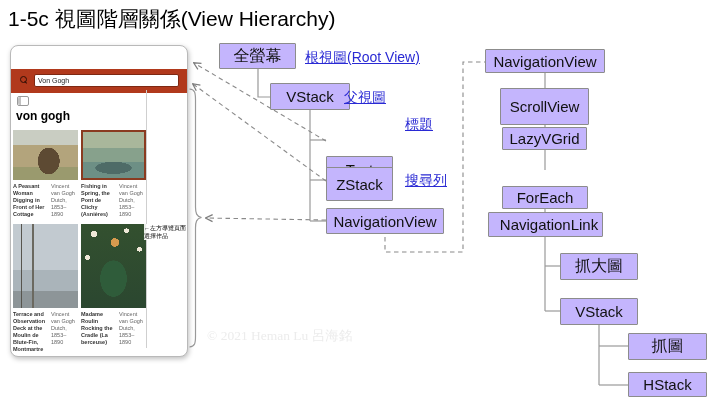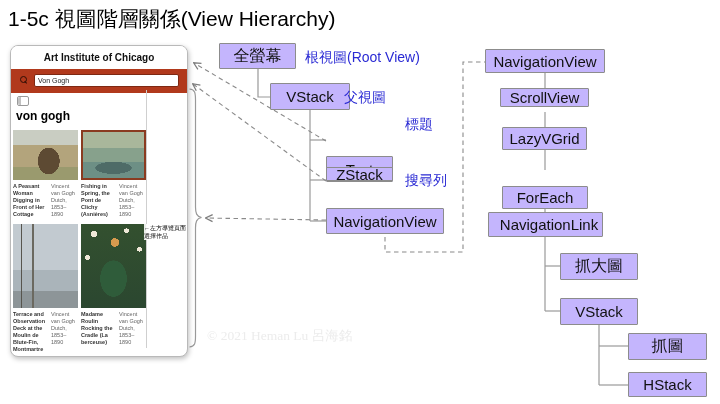--- a/index.html
+++ b/index.html
@@ -4,21 +4,21 @@
 <style>
   html,body{margin:0;padding:0;}
   body{width:720px;height:404px;position:relative;background:#fff;
        font-family:"Liberation Sans","DejaVu Sans",sans-serif;overflow:hidden;}
   .abs{position:absolute;}
   .page-title{left:8px;top:5px;font-size:21px;color:#000;white-space:nowrap;}
   
   .node{position:absolute;background:#c4b5fd;border:1px solid #8c8c8c;border-radius:1px;
         display:flex;align-items:center;justify-content:center;color:#111;
         font-size:15px;box-sizing:border-box;white-space:nowrap;}
-  .blue-note{position:absolute;color:#2a2ad4;font-size:14px;white-space:nowrap;}
+  .blue-note{position:absolute;color:#2a2ad4;font-size:14px;white-space:nowrap;text-decoration:underline;}
   
   .phone{position:absolute;left:10px;top:45px;width:176px;height:310px;background:#fff;
          border:1px solid #b9b9b9;border-radius:8px;box-shadow:1px 2px 5px rgba(0,0,0,.25);
          overflow:hidden;}
   .phone-header{position:absolute;left:0;top:0;width:176px;height:23px;background:#fff;
         display:flex;align-items:center;justify-content:center;font-size:10px;font-weight:bold;color:#111;}
   .searchbar{position:absolute;left:0;top:23px;width:176px;height:24px;background:#b1391c;}
   .search-field{position:absolute;left:23px;top:5px;width:145px;height:13px;background:#fff;
         border:1px solid #7e2812;border-radius:2px;font-size:7px;color:#222;
         display:flex;align-items:center;padding-left:3px;box-sizing:border-box;}
@@ -90,21 +90,20 @@
   <path d="M326,141 L194,63" fill="none" stroke="#8a8a8a" stroke-width="1.1" stroke-dasharray="4.5,3.5" marker-end="url(#arr)"></path>
   <path d="M326,181 L193,84" fill="none" stroke="#8a8a8a" stroke-width="1.1" stroke-dasharray="4.5,3.5" marker-end="url(#arr)"></path>
   <path d="M326,220 L206,218" fill="none" stroke="#8a8a8a" stroke-width="1.1" stroke-dasharray="4.5,3.5" marker-end="url(#arr)"></path>
 
   <path d="M385,237 V252 H463 V62 H485" fill="none" stroke="#8a8a8a" stroke-width="1.1" stroke-dasharray="4.5,3.5"></path>
 
   <path d="M189.5,89 C195,89.5 195.5,93 195.5,100 L195.5,207 C195.5,213 196.5,216.5 201.5,217.5 C196.5,218.5 195.5,222 195.5,228 L195.5,336 C195.5,343 195,346.5 189.5,347" fill="none" stroke="#999" stroke-width="1.2"></path>
 </svg>
 
 <div class="phone">
-  <div class="phone-header">Art Institute of Chicago</div>
   <div class="searchbar">
     <div class="mag">
       <div class="lens"></div>
         <div class="handle"></div>
     </div>
     <div class="search-field">Von Gogh</div>
   </div>
   <div class="sidebar-toggle">
       <div class="half"></div>
     </div>
@@ -143,30 +142,30 @@
 
   <div class="annotation">
     <div>←左方導覽頁面</div>
     <div>選擇作品</div>
   </div>
 </div>
 
 <div class="node" style="left:219px;top:43px;width:77px;height:26px;font-size:16px;">全螢幕</div>
 <div class="node" style="left:270px;top:83px;width:80px;height:27px;">VStack</div>
 <div class="node" style="left:326px;top:127px;width:67px;height:26px;margin-top:29px;">Text</div>
-<div class="node" style="left:326px;top:167px;width:67px;height:14px;">ZStack</div>
+<div class="node" style="left:326px;top:167px;width:67px;height:34px;">ZStack</div>
 <div class="node" style="left:326px;top:208px;width:118px;height:26px;">NavigationView</div>
 
 <div class="blue-note" style="left:305px;top:49px;">根視圖(Root View)</div>
 <div class="blue-note" style="left:344px;top:89px;">父視圖</div>
 <div class="blue-note" style="left:405px;top:116px;">標題</div>
 <div class="blue-note" style="left:405px;top:172px;">搜尋列</div>
 
 <div class="node" style="left:485px;top:49px;width:120px;height:24px;">NavigationView</div>
-<div class="node" style="left:500px;top:88px;width:89px;height:19px;">ScrollView</div>
+<div class="node" style="left:500px;top:88px;width:89px;height:37px;">ScrollView</div>
 <div class="node" style="left:502px;top:127px;width:85px;height:23px;">LazyVGrid</div>
 <div class="node" style="left:502px;top:170px;width:86px;height:23px;margin-top:16px;">ForEach</div>
 <div class="node" style="left:488px;top:212px;width:115px;height:25px;padding-left:7px;">NavigationLink</div>
 <div class="node" style="left:560px;top:253px;width:78px;height:27px;font-size:16px;">抓大圖</div>
 <div class="node" style="left:560px;top:298px;width:78px;height:27px;">VStack</div>
 <div class="node" style="left:628px;top:333px;width:79px;height:27px;font-size:16px;">抓圖</div>
 <div class="node" style="left:628px;top:372px;width:79px;height:25px;">HStack</div>
 
 <div class="abs watermark">© 2021 Heman Lu 呂海銘</div>
 

